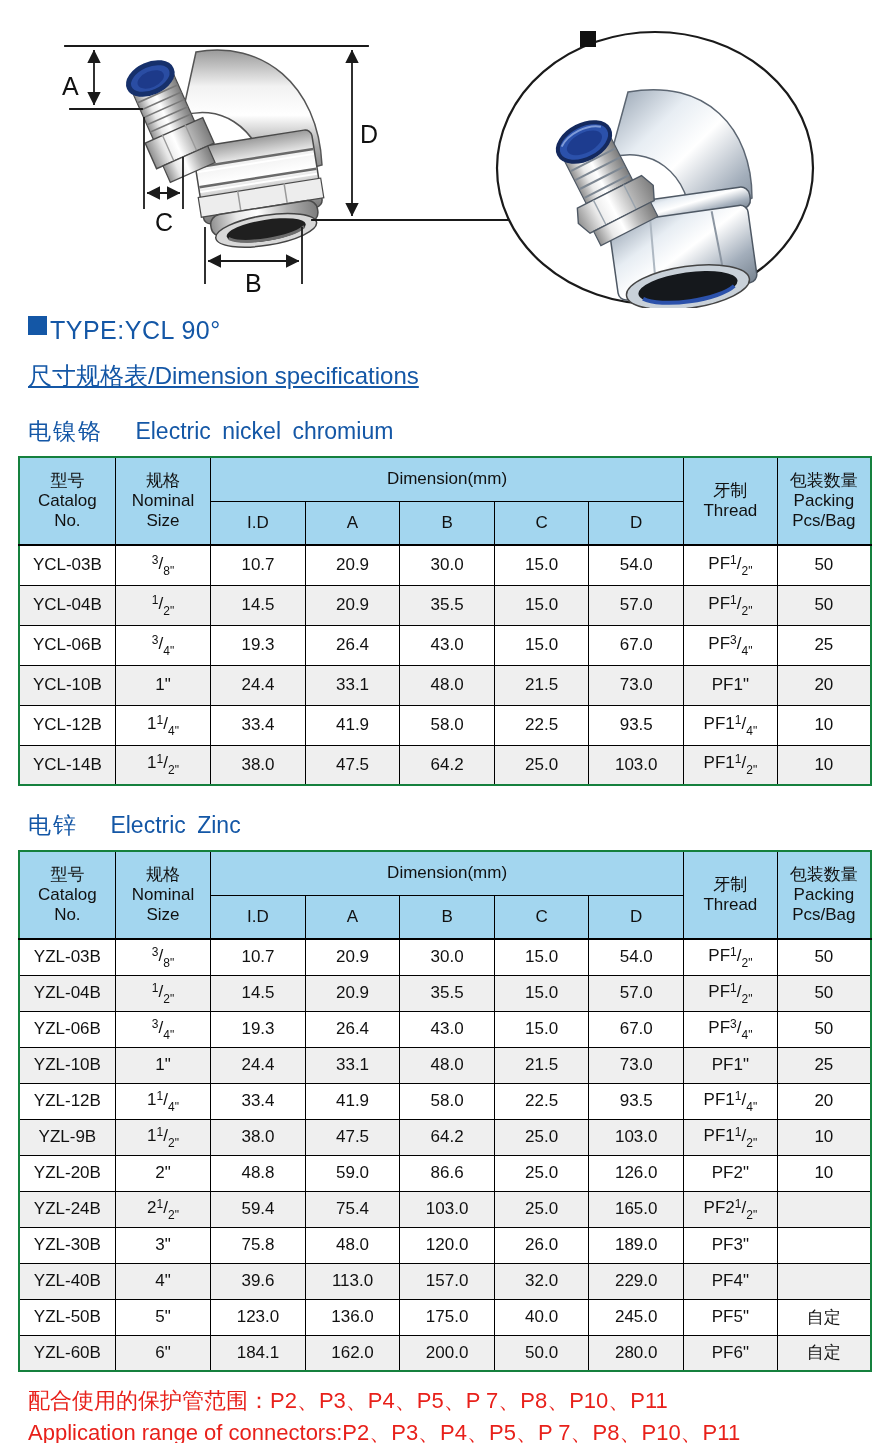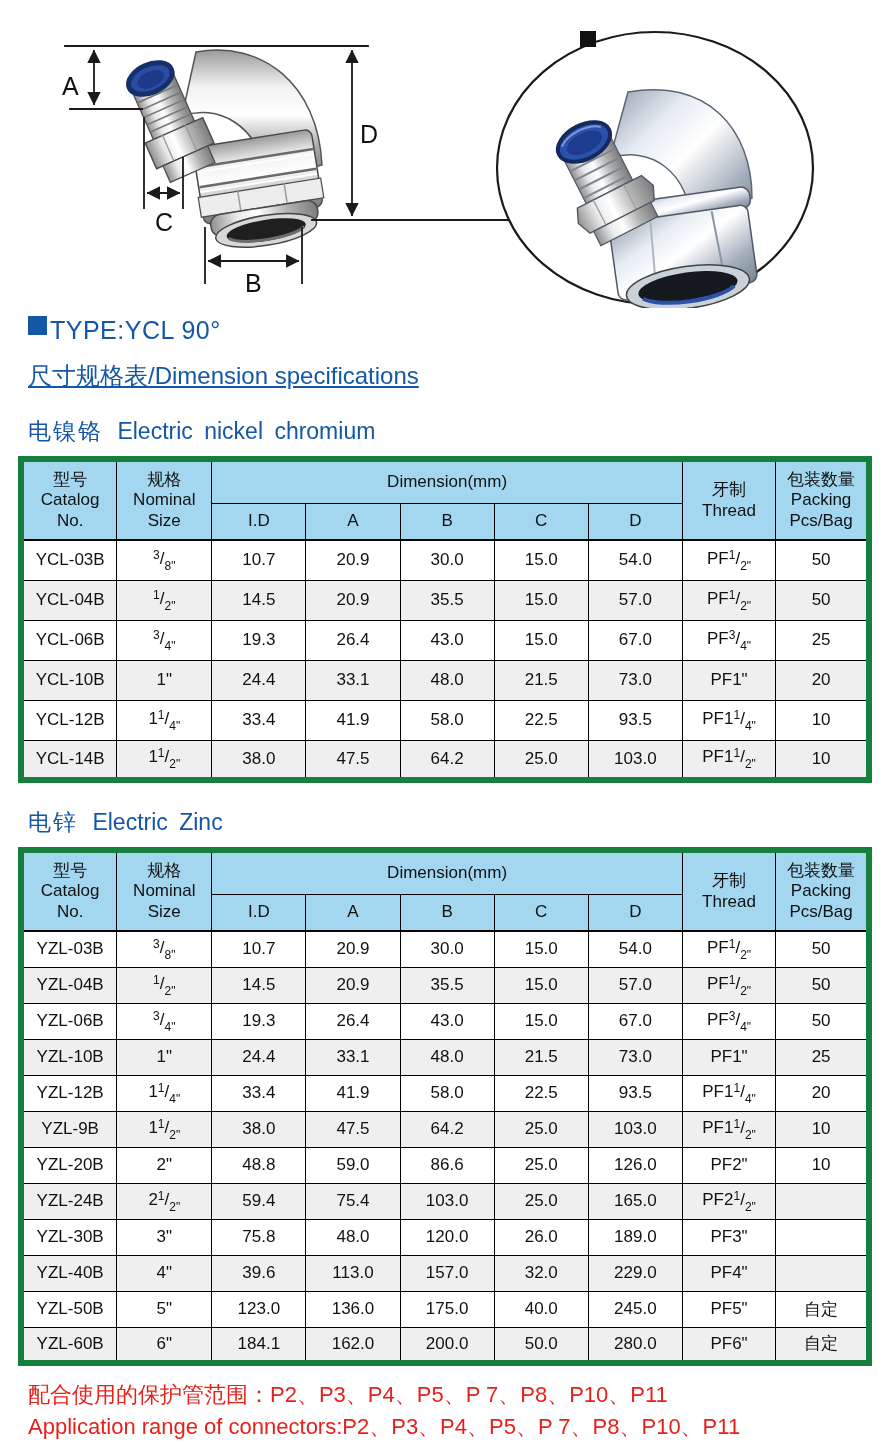--- a/index.html
+++ b/index.html
@@ -29,43 +29,43 @@
     display:inline-block; margin-right:3px; flex:0 0 auto;
   }
   .subtitle {
     margin:15px 0 0 28px;
     font-size:24px; font-weight:400; color:#1457a6;text-decoration:underline;
   }
   .table-title {
     margin:24px 0 9px 28px;
     font-size:23px; font-weight:400; color:#1457a6;
   }
-  .table-title .cn { margin-right:8px; letter-spacing:2px; }
+  .table-title .cn { margin-right:26px; letter-spacing:2px; }
   .table-title .en { word-spacing:5px; }
   
   table.spec {
     width:854px; margin:0 18px;
     border-collapse:collapse; table-layout:fixed;
-    border:6px solid #15803d;
+    border:2px solid #15803d;
     font-size:17px;
   }
   table.spec th, table.spec td {
     border:1px solid #000;
     text-align:center; vertical-align:middle;
     padding:0 2px;
   }
   table.spec thead th {
     background:#a3d6ef;
     font-weight:400;
     line-height:1.18;
     white-space:pre-line;
     font-size:17px;
   }
   table.spec thead tr.hrow1 th { height:44px; }
-  table.spec thead tr.hrow2 th { height:37px; }
+  table.spec thead tr.hrow2 th { height:44px; }
   table.spec thead { border-bottom:2px solid #000; }
   #table-0 tbody tr { height:40px; }
   #table-1 tbody tr { height:36px;padding-left:36px; }
   table.spec tbody tr:nth-child(even) { background:#efefef; }
   table.spec tbody tr:nth-child(odd)  { background:#ffffff; }
   td .fr sup { font-size:12px; vertical-align:5px; }
   td .fr sub { font-size:12px; vertical-align:-6px; }
   
   .footer-note {
     margin:13px 0 0 28px;

